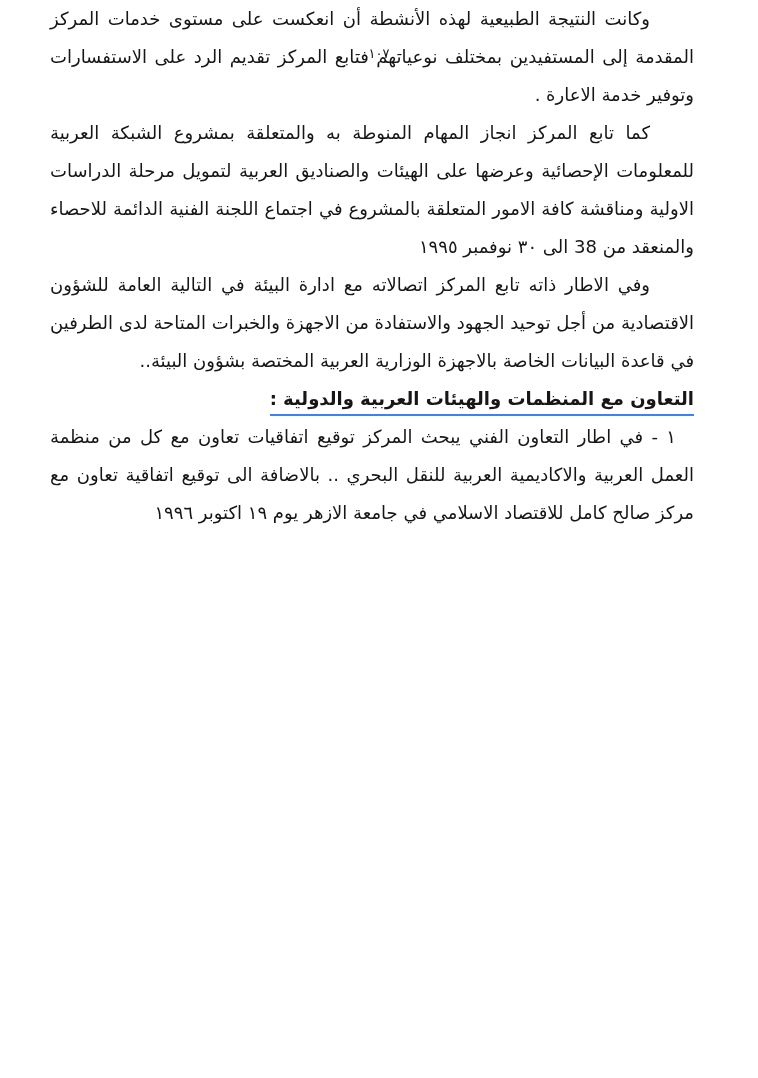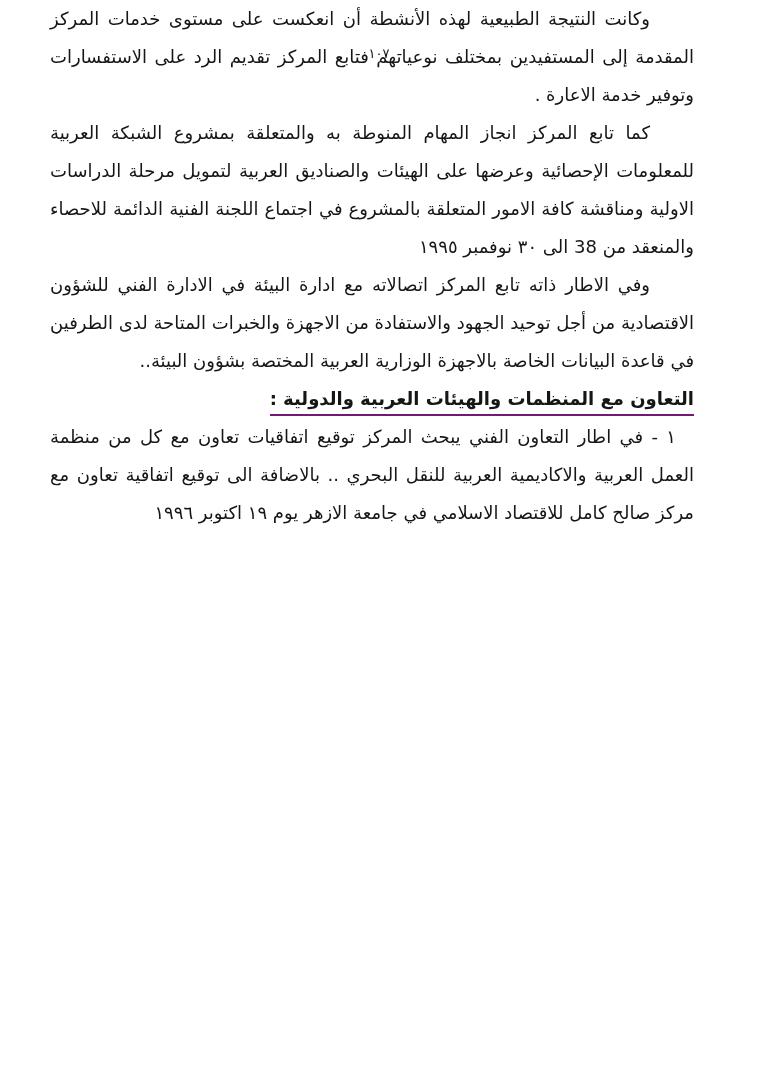--- a/index.html
+++ b/index.html
@@ -40,21 +40,21 @@
   .content p { margin: 0; }
   .para  { text-indent: 44px; }
   .item  { text-indent: 18px; }
   .p1 { margin-top: 134px; }
   .p2 { margin-top: 11px; }
   .p3 { margin-top: 4px; }
   .heading-row { margin-top: 16px; text-align: right; text-indent: 0; }
   .heading-row .heading-text {
     font-weight: bold;
     padding-bottom: 5px;
-    border-bottom: 2px solid #701a75;
+    border-bottom: 2px solid #3b82f6;
     margin-left: 36px;
   }
   .p4 { margin-top: 10px; }
   .item1 { margin-top: 19px; }
   .item2 { margin-top: 11px; }
   .item3 { margin-top: 11px; }
   .item-num { white-space: nowrap; }
 </style>
 </head>
 <body>
@@ -62,21 +62,21 @@
 <div class="page">
 
   <div class="page-number">- ١٠٧ -</div>
 
   <div class="content">
 
     <p class="para p1">وكانت النتيجة الطبيعية لهذه الأنشطة أن انعكست على مستوى خدمات المركز المقدمة إلى المستفيدين بمختلف نوعياتهم فتابع المركز تقديم الرد على الاستفسارات وتوفير خدمة الاعارة .</p>
 
     <p class="para p2">كما تابع المركز انجاز المهام المنوطة به والمتعلقة بمشروع الشبكة العربية للمعلومات الإحصائية وعرضها على الهيئات والصناديق العربية لتمويل مرحلة الدراسات الاولية ومناقشة كافة الامور المتعلقة بالمشروع في اجتماع اللجنة الفنية الدائمة للاحصاء والمنعقد من 38 الى ٣٠ نوفمبر ١٩٩٥</p>
 
-    <p class="para p3">وفي الاطار ذاته تابع المركز اتصالاته مع ادارة البيئة في الادارة الفني للشؤون الاقتصادية من أجل توحيد الجهود والاستفادة من الاجهزة والخبرات المتاحة لدى الطرفين في قاعدة البيانات الخاصة بالاجهزة الوزارية العربية المختصة بشؤون البيئة..</p>
+    <p class="para p3">وفي الاطار ذاته تابع المركز اتصالاته مع ادارة البيئة في التالية العامة للشؤون الاقتصادية من أجل توحيد الجهود والاستفادة من الاجهزة والخبرات المتاحة لدى الطرفين في قاعدة البيانات الخاصة بالاجهزة الوزارية العربية المختصة بشؤون البيئة..</p>
 
     <p class="heading-row">
       <span class="heading-text">التعاون مع المنظمات والهيئات العربية والدولية :</span>
     </p>
 
 
     <p class="item item1">
       <span class="item-num">١ -</span>
       <span>في اطار التعاون الفني يبحث المركز توقيع اتفاقيات تعاون مع كل من منظمة العمل العربية والاكاديمية العربية للنقل البحري .. بالاضافة الى توقيع اتفاقية تعاون مع مركز صالح كامل للاقتصاد الاسلامي في جامعة الازهر يوم ١٩ اكتوبر ١٩٩٦</span>
     </p>

